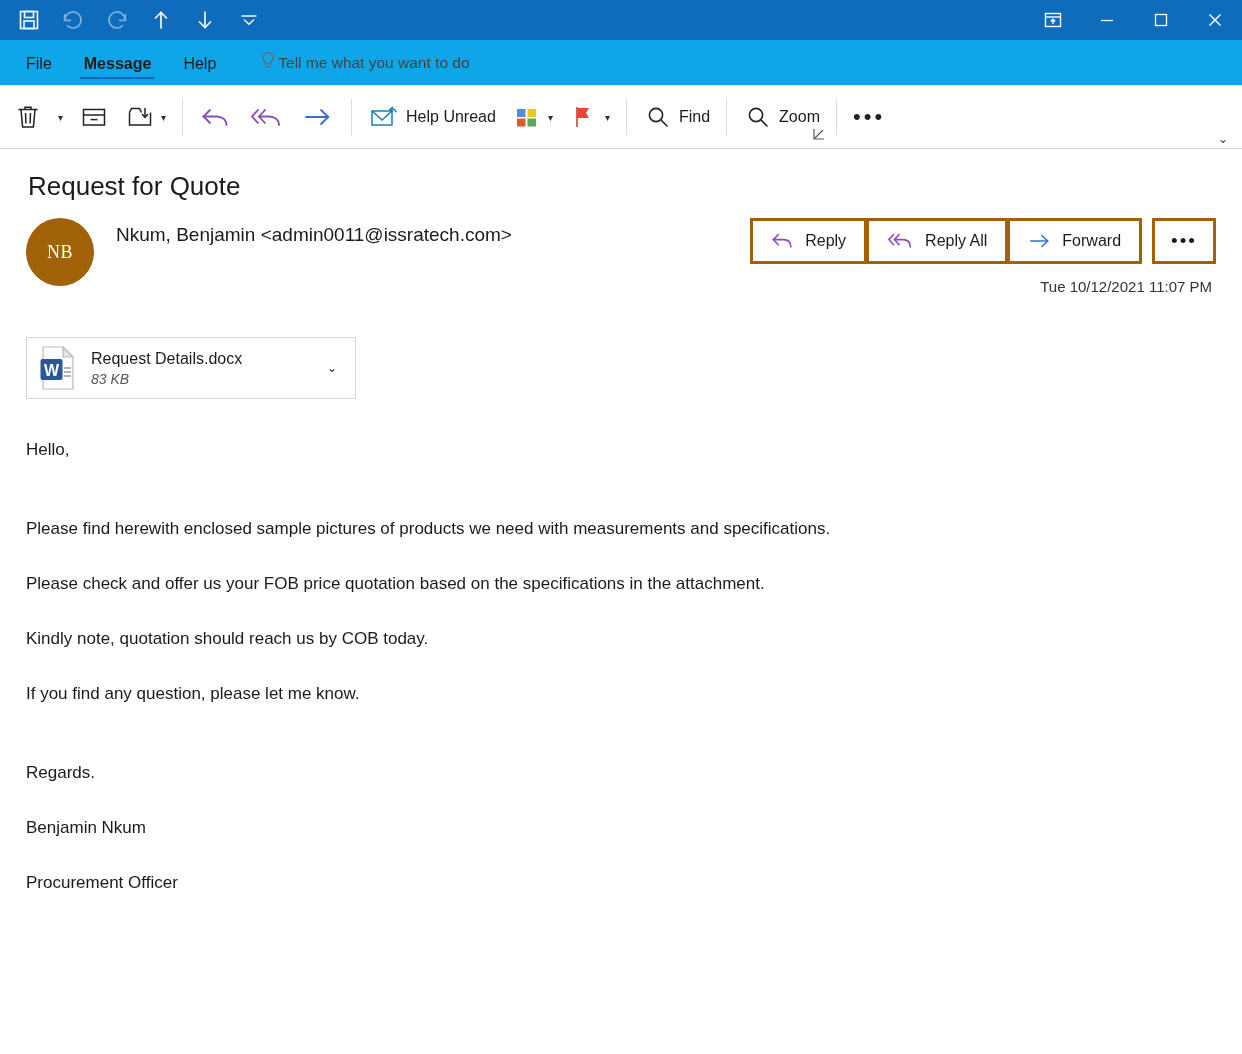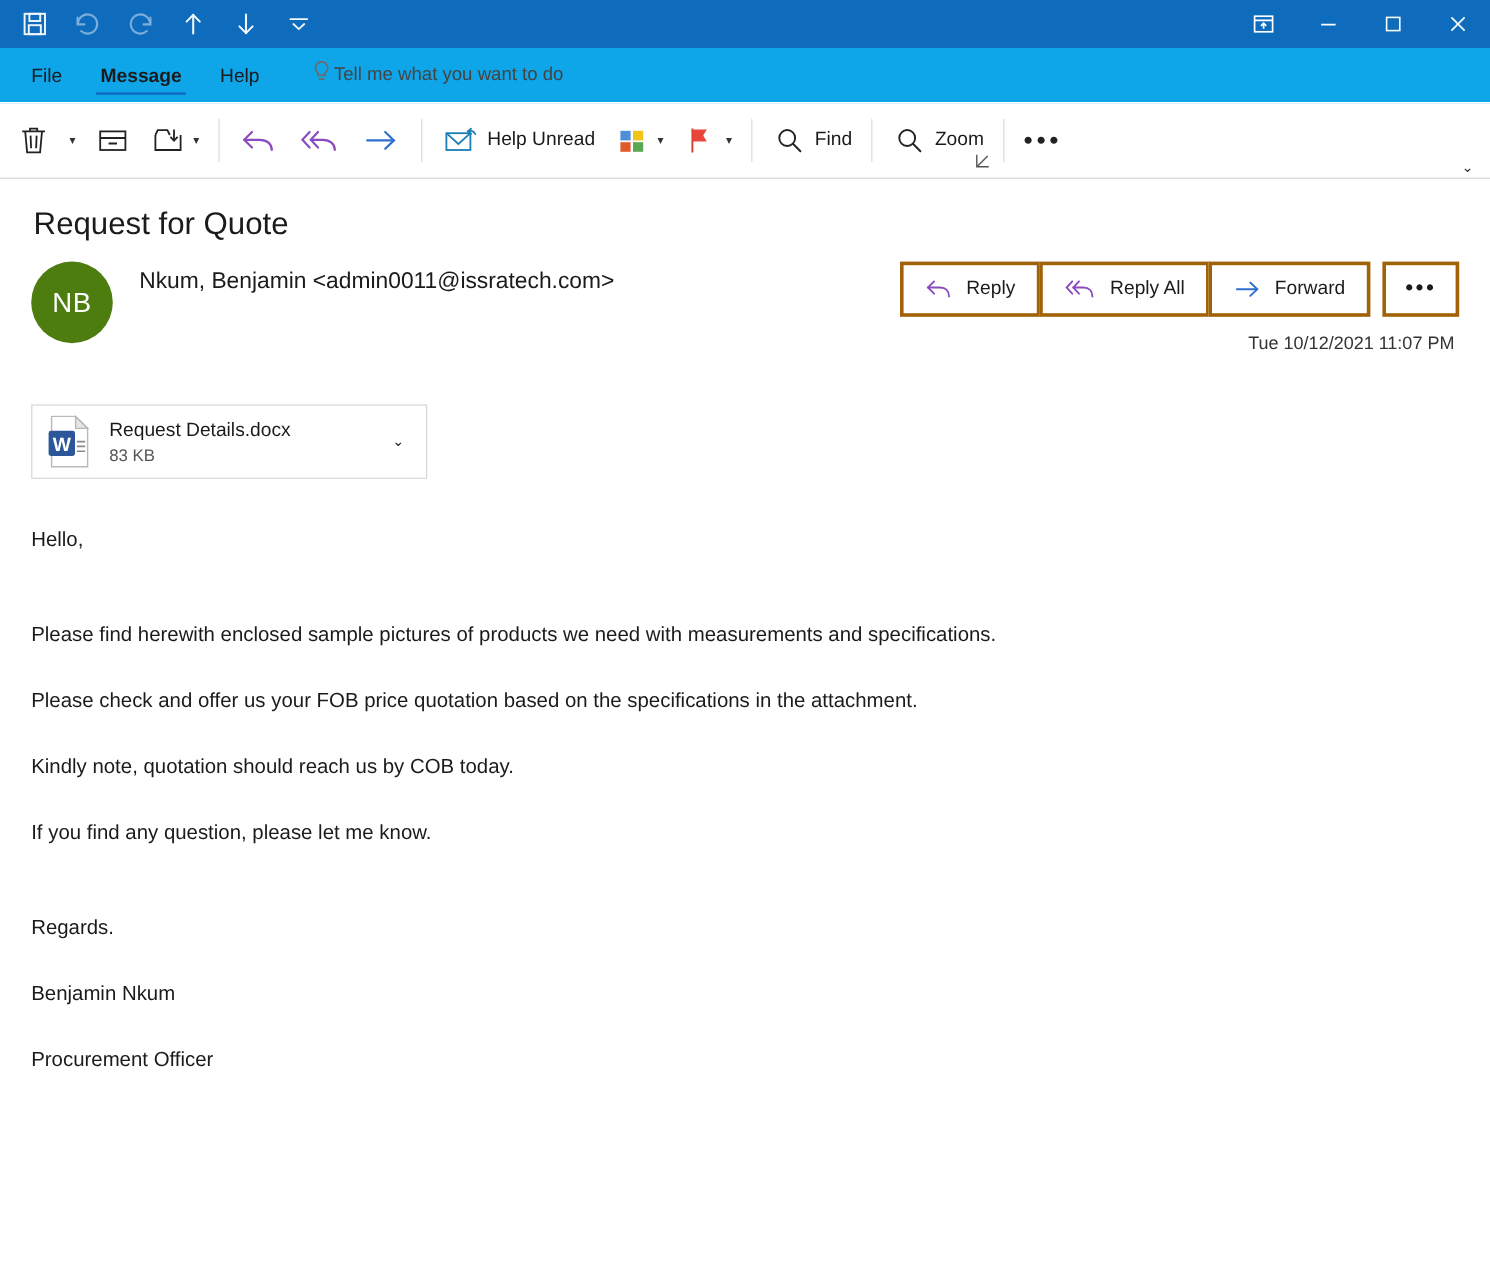--- a/index.html
+++ b/index.html
@@ -124,26 +124,27 @@
     margin: 0 0 16px 2px;
     font-weight: normal;
   }
   .hdr {
     display: flex;
     align-items: flex-start;
   }
   .avatar {
     width: 68px; height: 68px;
     border-radius: 50%;
-    background: #4d7c0f;
+    background: #a16207;
     color: #fff;
     display: flex; align-items: center; justify-content: center;
-    font-size: 23px;
+    font-size: 18px;
     letter-spacing: .5px;
     flex: 0 0 auto;
+    font-family: Liberation Serif, serif;
   }
   .from-block {
     margin-left: 22px;
     padding-top: 6px;
   }
   .from-line {
     font-size: 19px;
     color: #1b1b1b;
   }
   .to-line {
@@ -190,21 +191,21 @@
     background: #fff;
   }
   .word-icon {
     width: 38px; height: 44px;
     position: relative;
     flex: 0 0 auto;
     margin-right: 14px;
   }
   .attach-texts { display: flex; flex-direction: column; gap: 3px; }
   .attach-name { font-size: 16px; color: #1b1b1b; }
-  .attach-size { font-size: 14px; color: #555; }
+  .attach-size { font-size: 14px; color: #555; font-style: italic; }
   .attach-caret {
     margin-left: auto;
     width: 46px;
     display: flex; align-items: center; justify-content: center;
     align-self: stretch;
     font-size: 12px;
     color: #222;
   }
 
   

